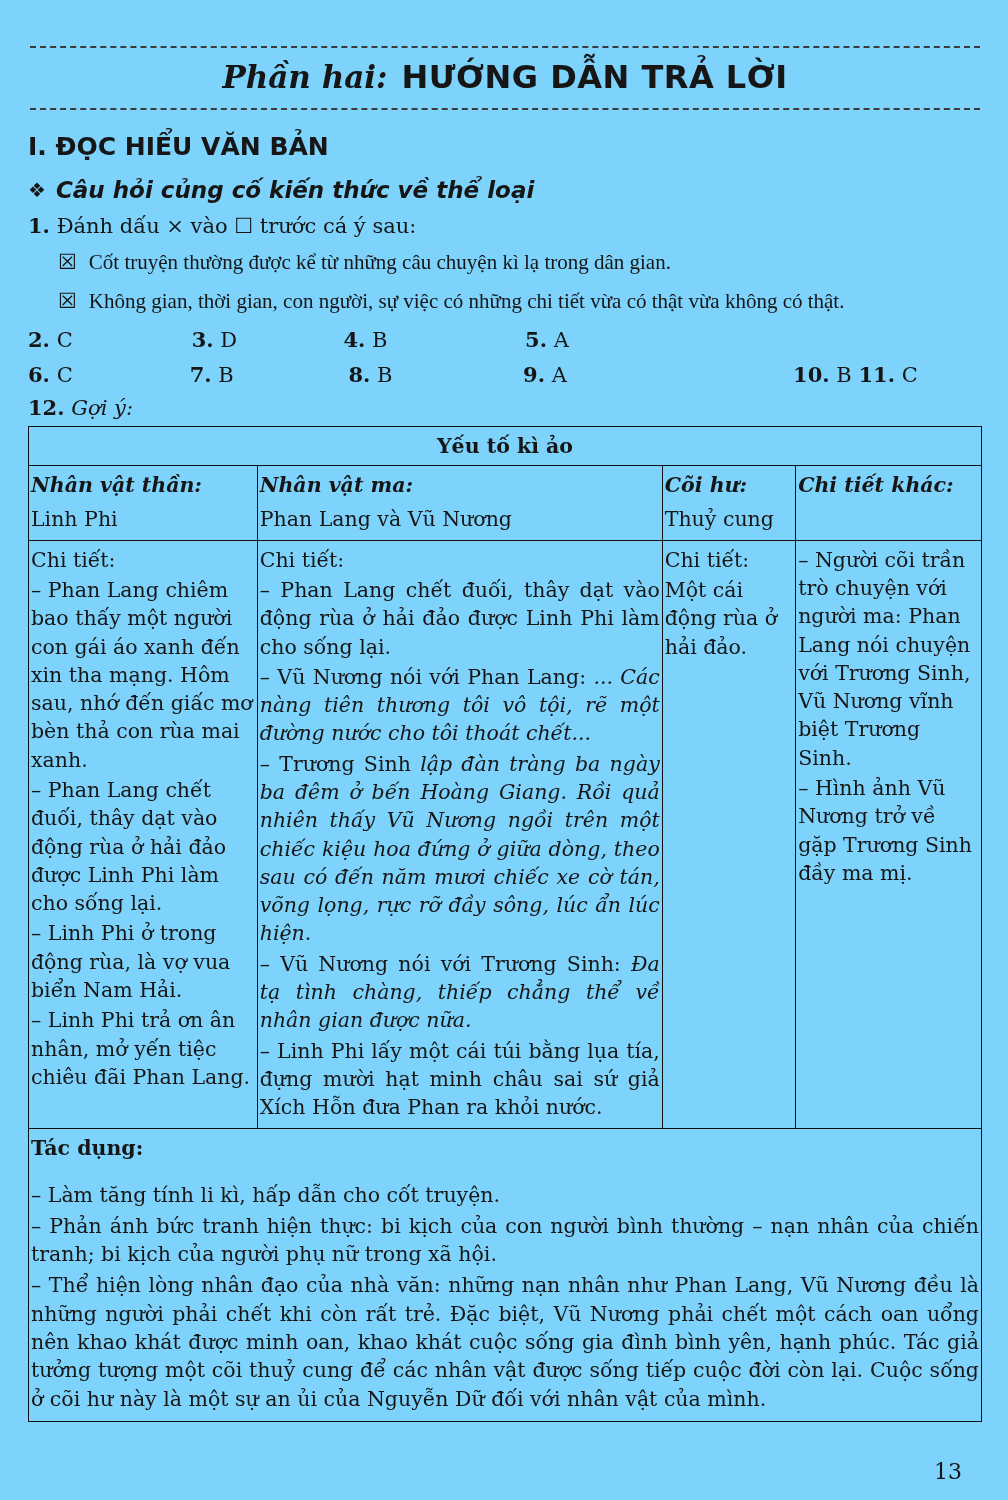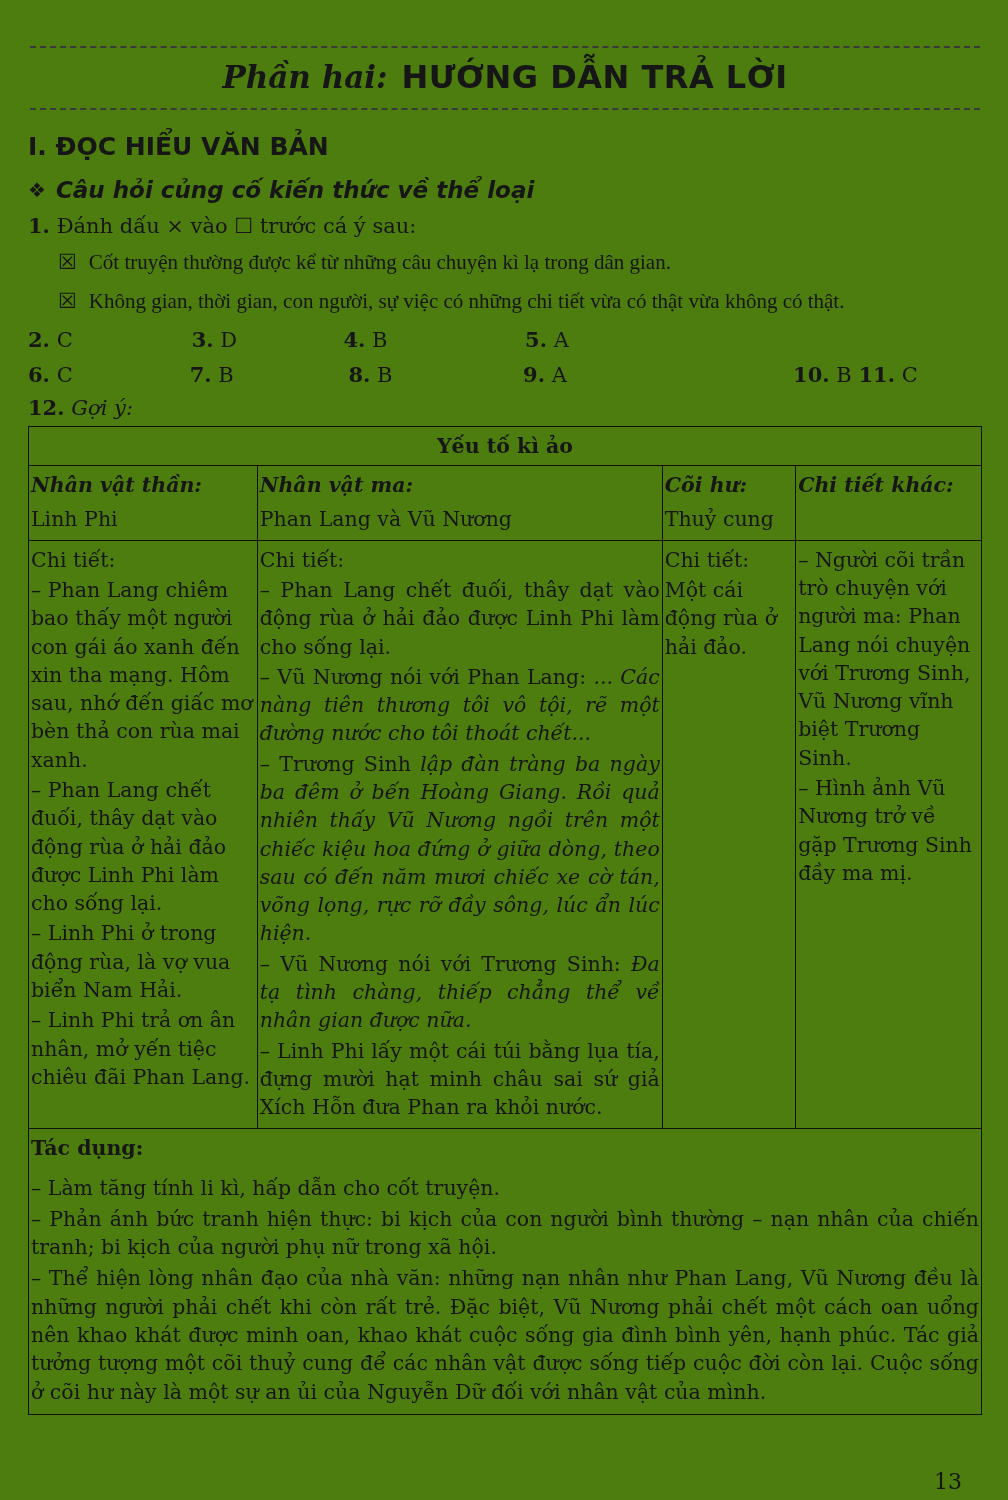--- a/index.html
+++ b/index.html
@@ -1,20 +1,20 @@
 <!DOCTYPE html>
 <html><head>
 <meta charset="utf-8">
 <style>
   html,body{margin:0;padding:0;background:#e9e9e7;}
   .page{
     position:relative;
     width:1008px;height:1500px;
     margin:0 auto;
-    background:#4d7c0f;
+    background:#7dd3fc;
     box-sizing:border-box;
     padding:46px 26px 0 28px;
     font-family:"DejaVu Serif", serif;
     color:#161616;
     overflow:hidden;
   }
   .rule{border-top:2px dashed #3a3a3a;height:0;margin:0 2px;}
   .main-title{text-align:center;padding:10px 0 12px 0;}
   .main-title .part{
     font-family:"DejaVu Serif", serif;
@@ -57,22 +57,22 @@
     font-size:20.5px;line-height:1.38;
   }
   table.tbl td{border:1.6px solid #111;padding:5px 2px;vertical-align:top;}
   td.caption{text-align:center;font-weight:bold;padding:3px 6px;}
   tr.head td{padding-bottom:6px;}
   .hlabel{font-weight:bold;font-style:italic;}
   .hname{font-weight:normal;margin-top:6px;}
   td.cell p{margin:0 0 2px 0;text-align:justify;}
   td.cell.nj p{text-align:left;}
   td.foot p{margin:0 0 3px 0;text-align:justify;}
-  td.foot .title{font-weight:bold;margin-bottom:11px;}
-  .pageno{position:absolute;right:46px;bottom:6px;font-size:22px;}
+  td.foot .title{font-weight:bold;margin-bottom:18px;}
+  .pageno{position:absolute;right:46px;bottom:16px;font-size:22px;}
 </style>
 </head>
 <body>
 
 <div class="page">
 
   <div class="rule"></div>
 
   <div class="main-title">
     <span class="part">Phần hai:</span><span class="title">HƯỚNG DẪN TRẢ LỜI</span>

